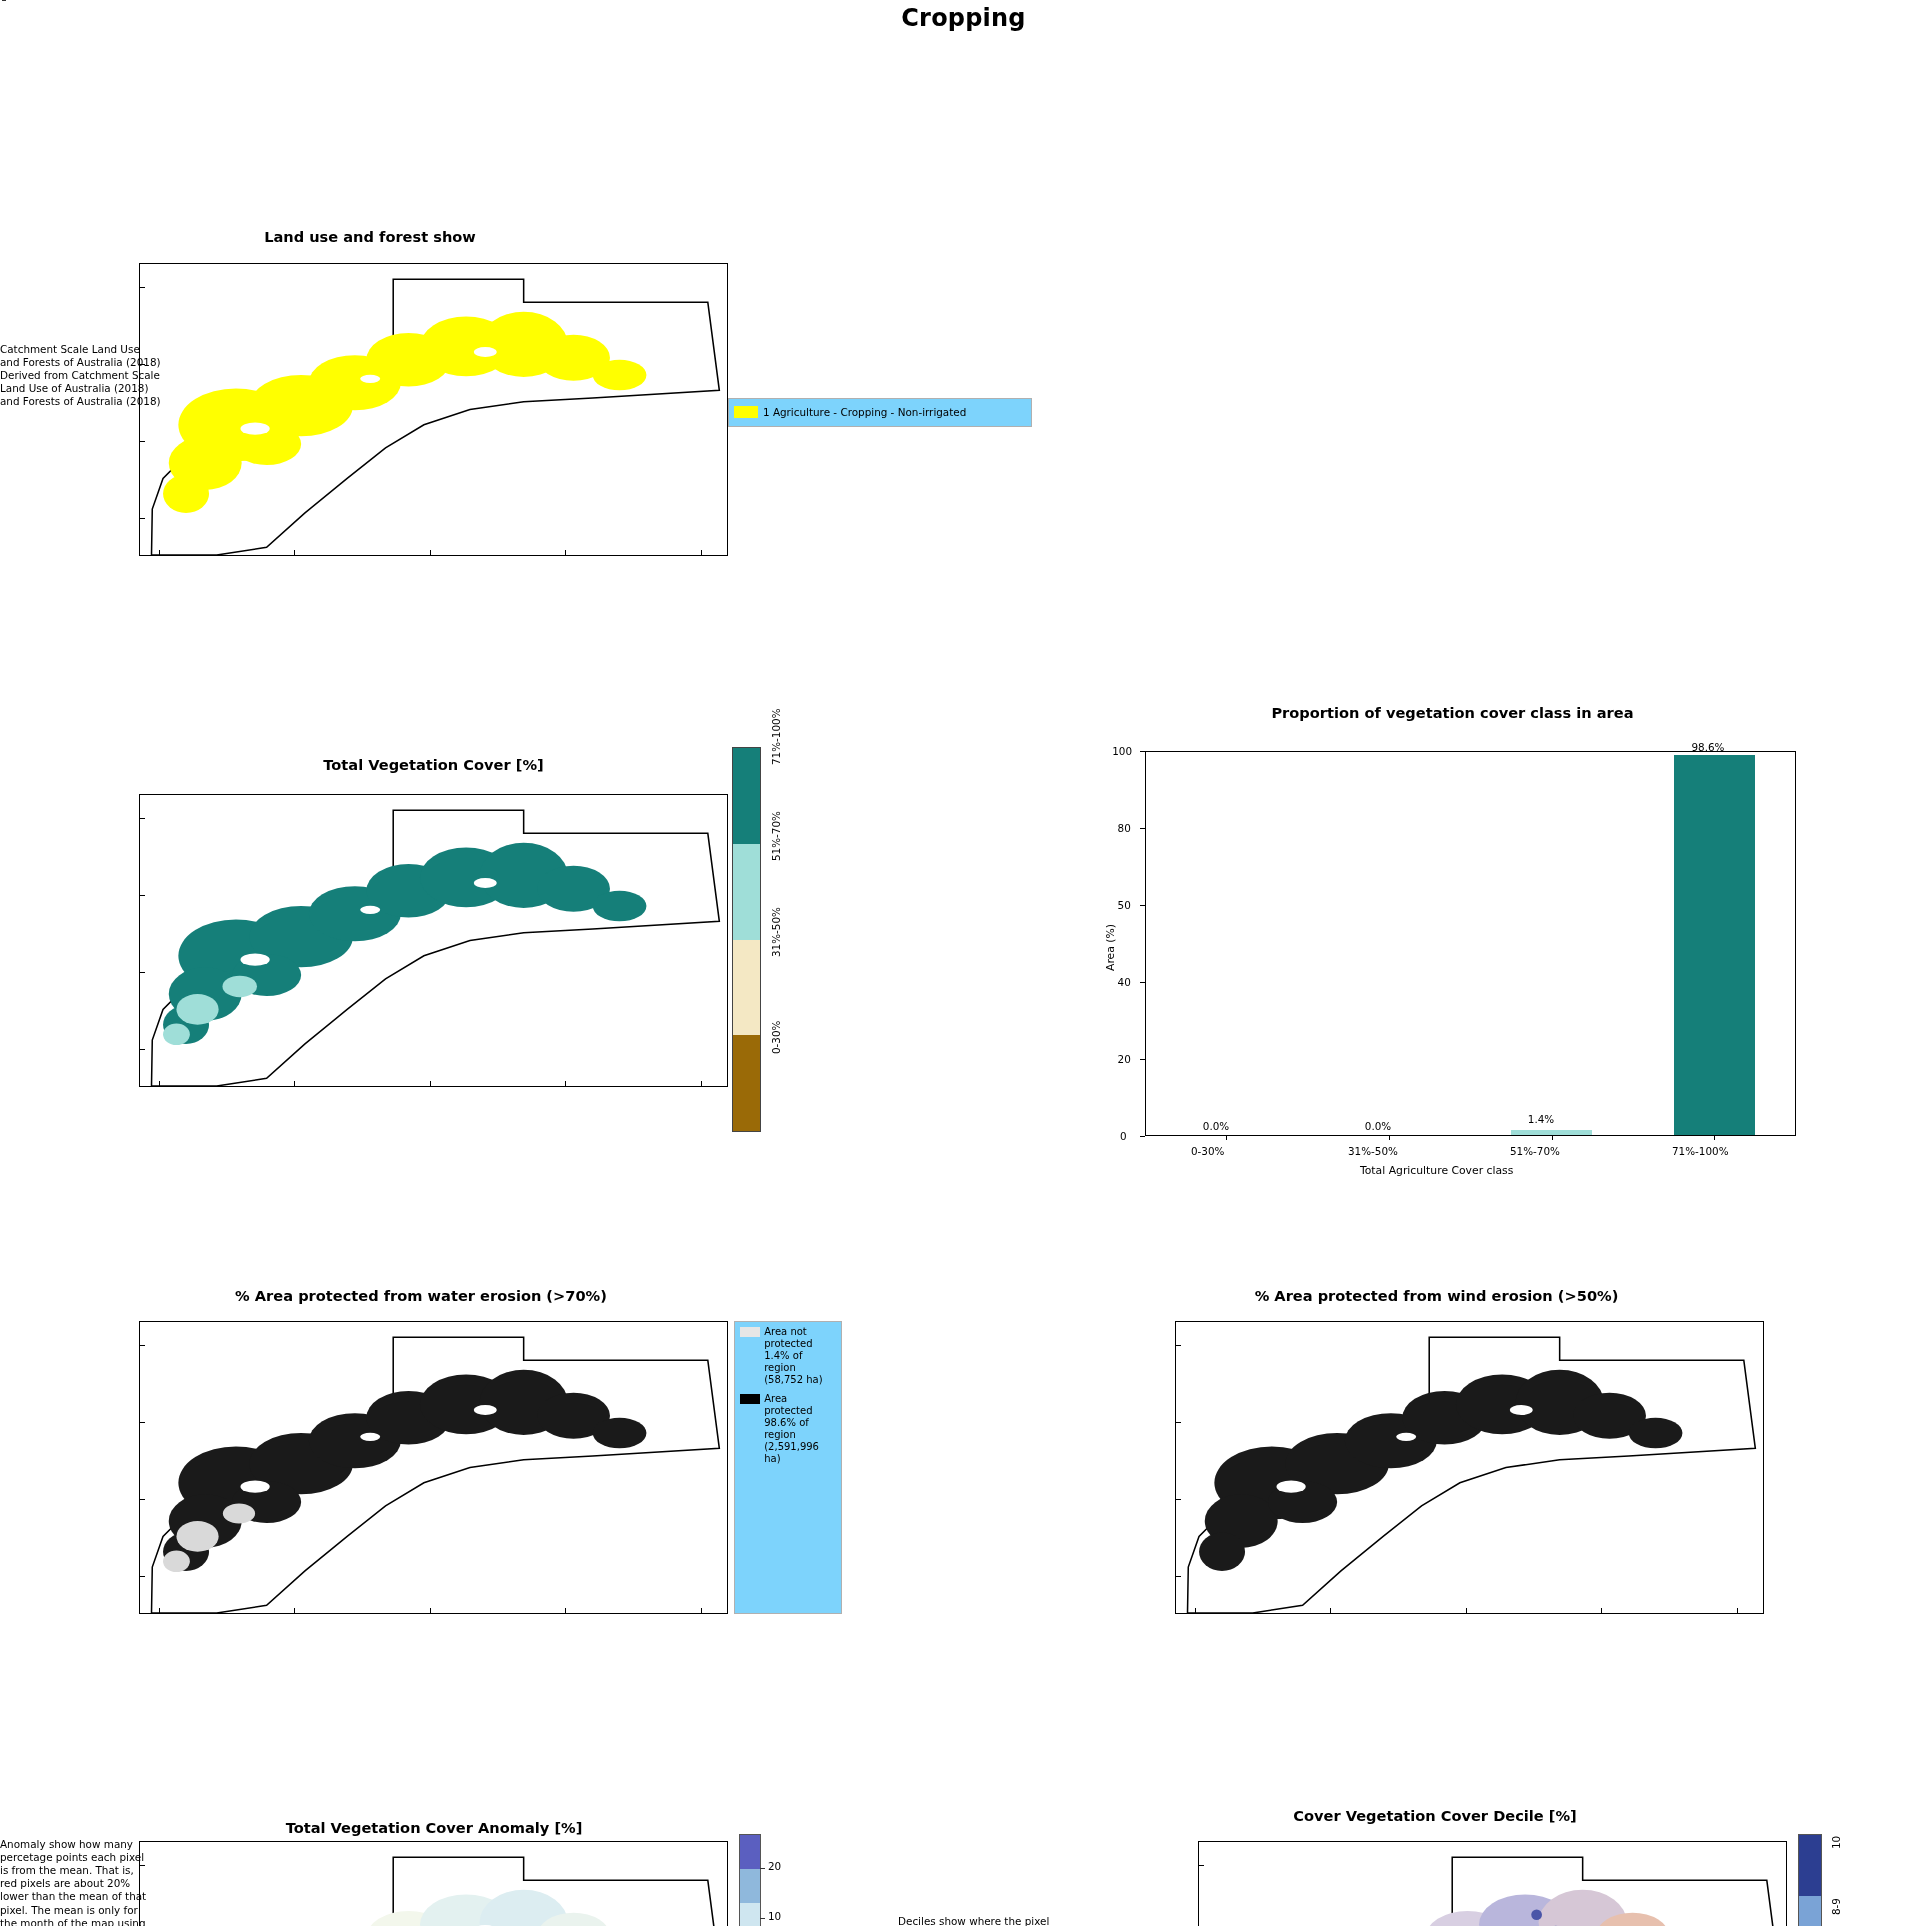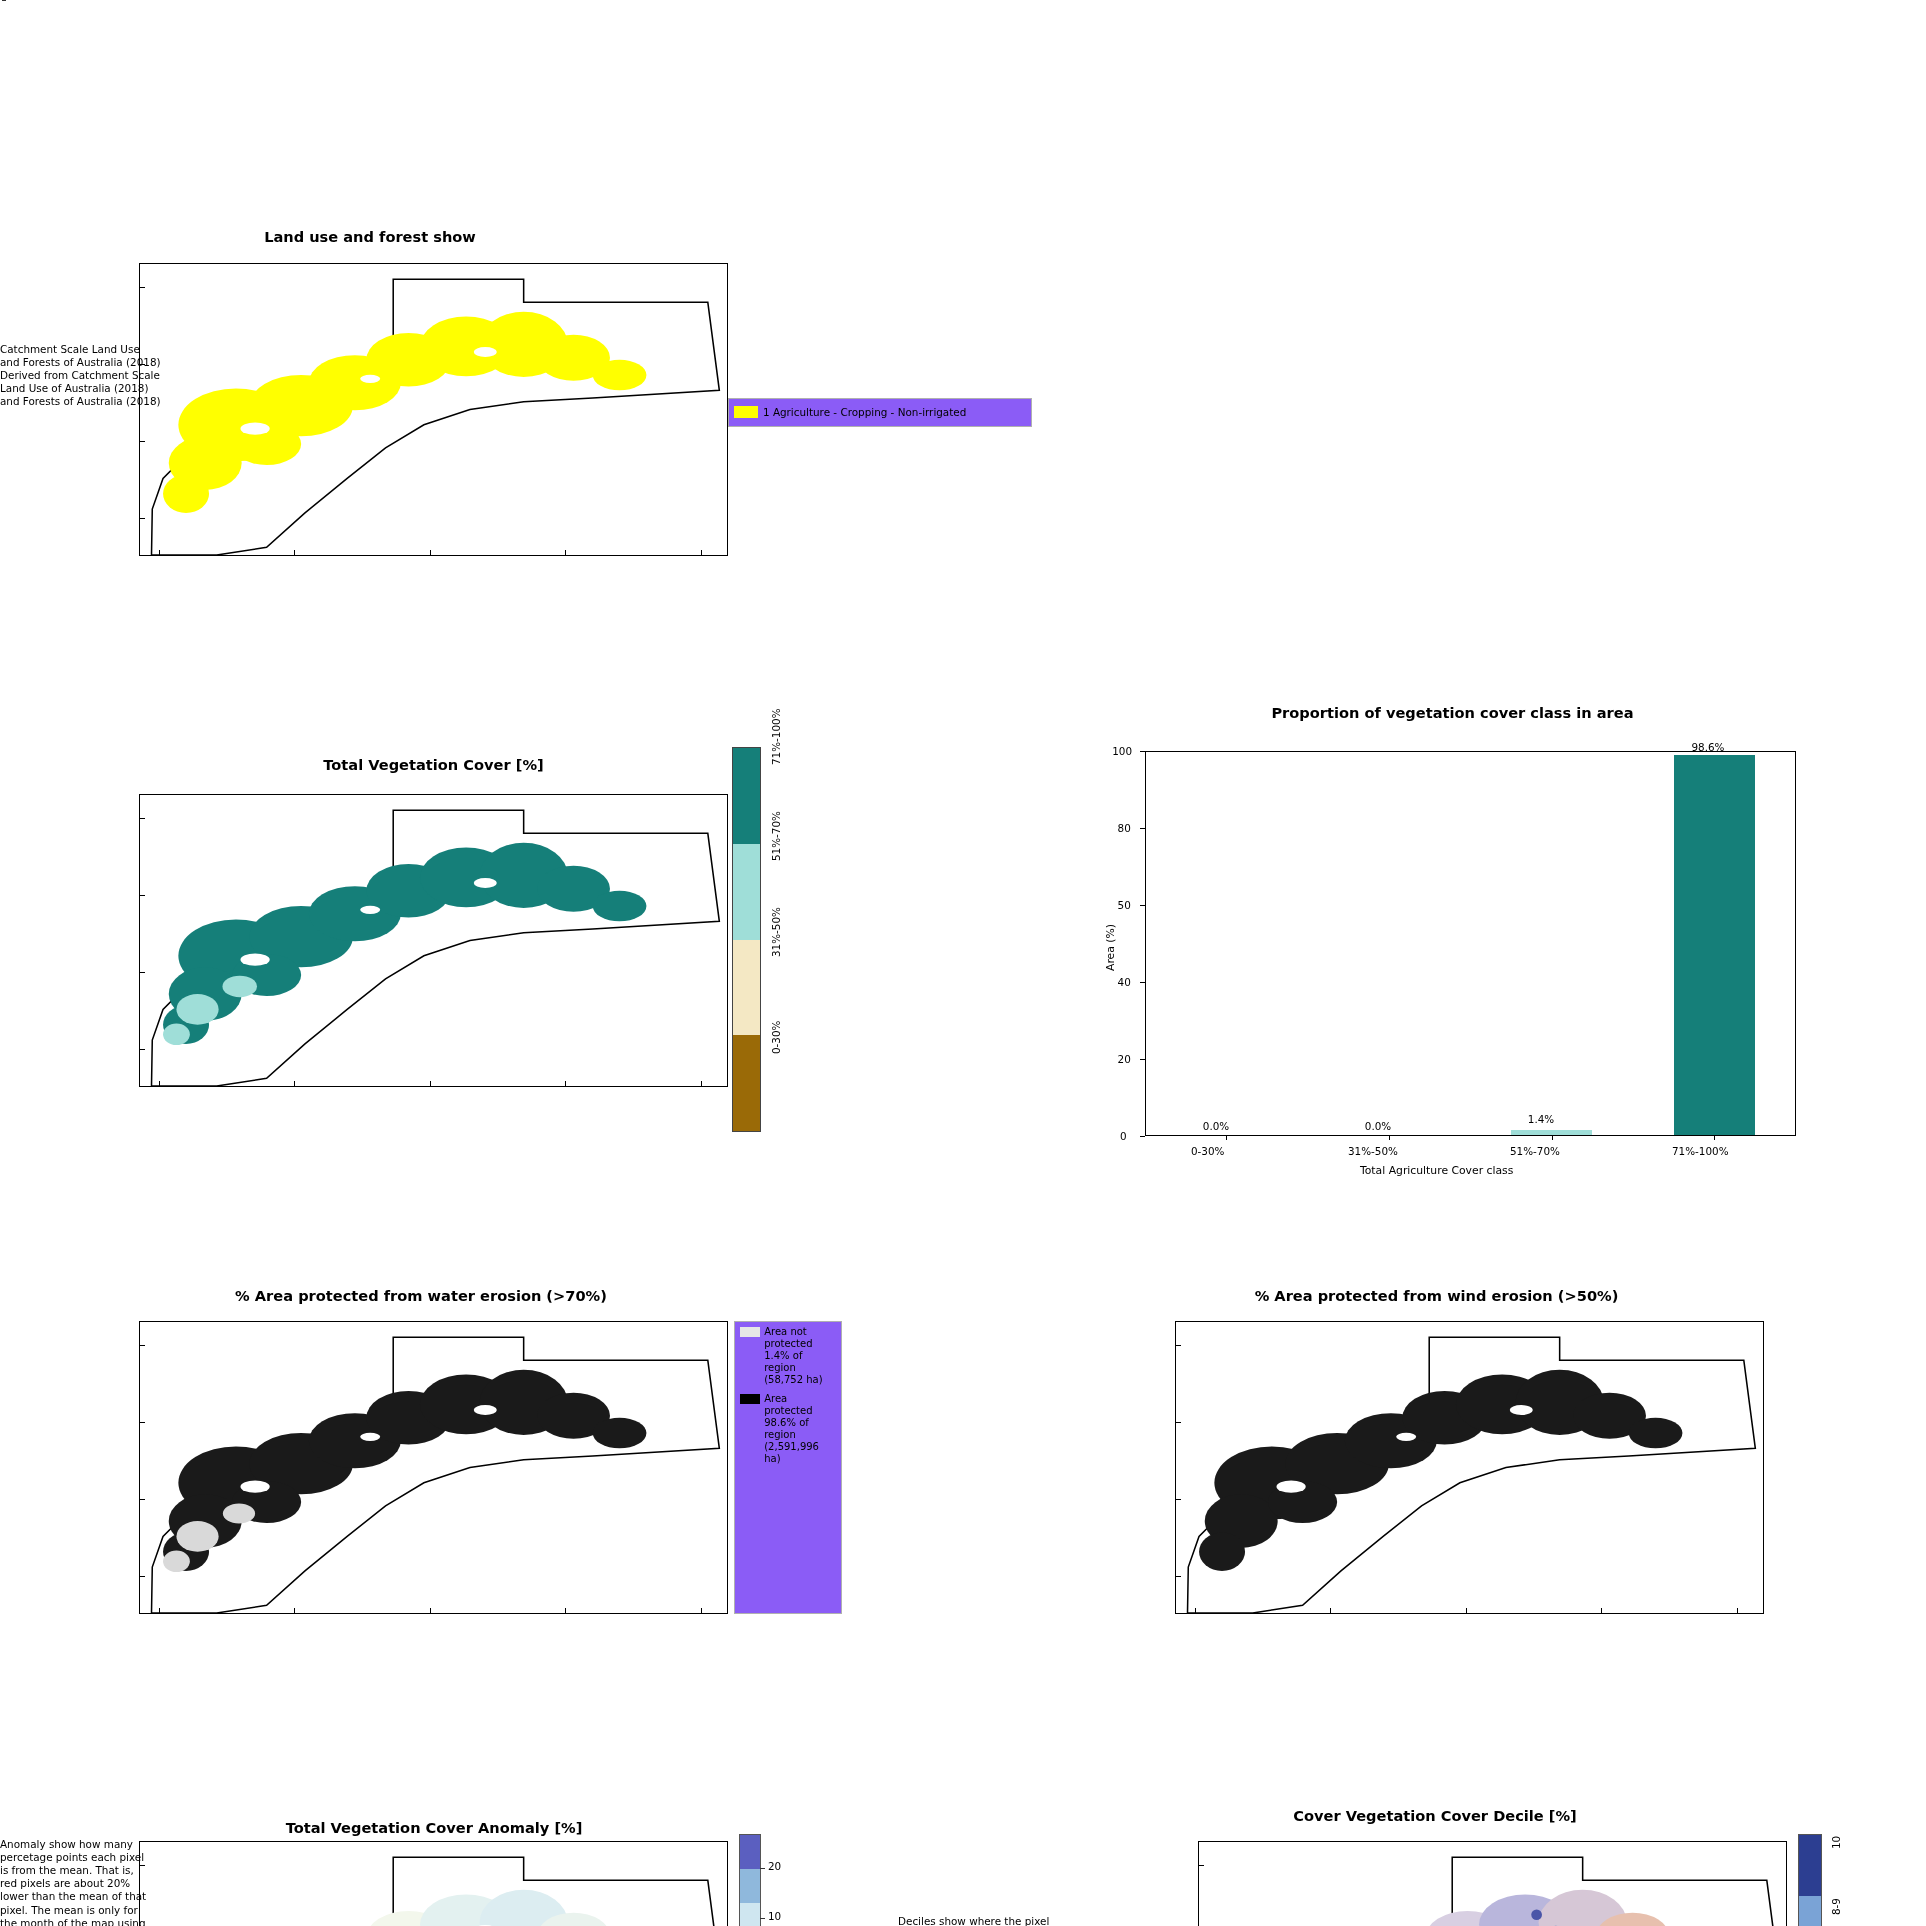--- a/index.html
+++ b/index.html
@@ -71,21 +71,21 @@
     position: absolute;
     font-size: 10.4px;
     line-height: 1.26;
     color: #000;
   }
 
   
   .legend-box {
     position: absolute;
     border: 0.8px solid #b0b0b0;
-    background: #8b5cf6;
+    background: #7dd3fc;
     box-sizing: border-box;
     padding: 3.9px 4.6px;
     font-size: 10.4px;
     line-height: 1.25;
   }
   .legend-row {
     display: flex;
     align-items: center;
     gap: 5.4px;
     white-space: nowrap;
@@ -171,20 +171,21 @@
     width: 0.8px;
     height: 4.6px;
     background: #000;
   }
 </style>
 </head>
 <body>
 
 <div class="page">
 
+  <div class="page-title">Cropping</div>
 
   <div class="panel-title" style="top:228px; left:139px; width:462px;">Land use and forest show</div>
 
   <div class="map-frame" style="left:139px; top:263px; width:589px; height:293px;">
     <svg class="shape" viewBox="0 0 1530 760" preserveAspectRatio="none">
       <path d="M 30 760 L 32 640 L 60 560 L 120 500 L 200 450 L 300 410 L 400 380 L 480 350 L 560 320 L 620 280 L 660 235 L 660 40 L 1000 40 L 1000 100 L 1480 100 L 1510 330 L 1180 350 L 1000 360 L 860 380 L 740 420 L 640 480 L 540 560 L 430 650 L 330 740 L 200 760 Z" fill="none" stroke="#000" stroke-width="4"></path>
 
       <g fill="#ffff00">
         <ellipse cx="250" cy="420" rx="150" ry="95"></ellipse>
         <ellipse cx="420" cy="370" rx="135" ry="80"></ellipse>

